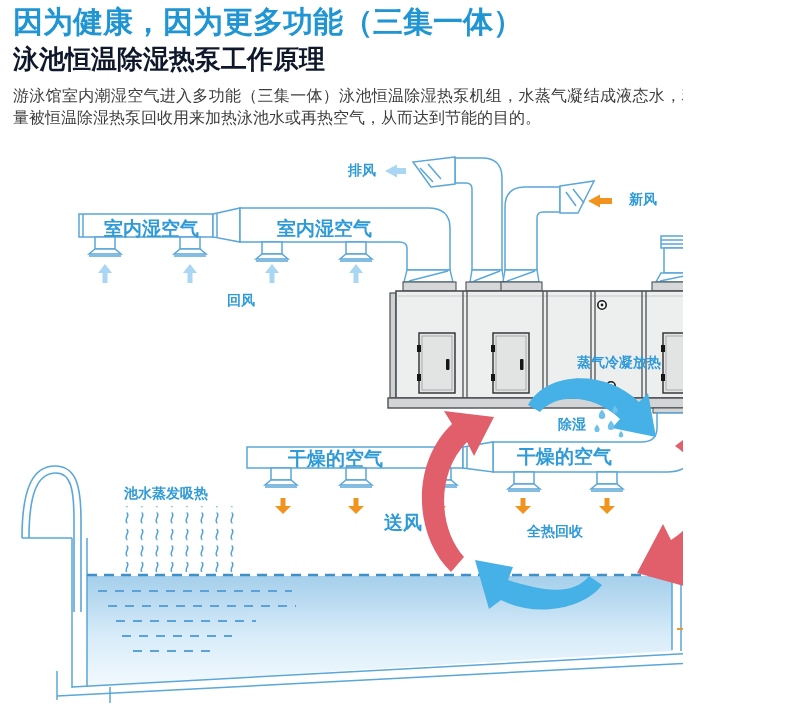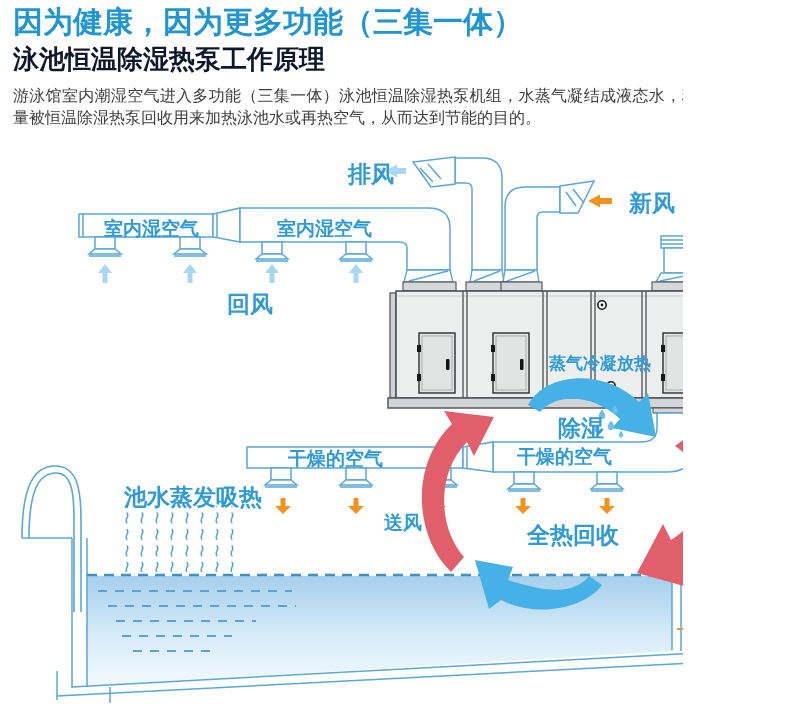--- a/index.html
+++ b/index.html
@@ -3,22 +3,22 @@
 <meta charset="utf-8">
 <style>
   html,body{margin:0;padding:0;background:#fff;}
   .page{position:relative;width:683px;height:704px;background:#ffffff;overflow:hidden;
         font-family:"Liberation Sans","DejaVu Sans",sans-serif;}
   .title1{position:absolute;left:13px;top:2px;font-size:30px;font-weight:700;color:#2095d3;letter-spacing:0px;white-space:nowrap;}
   .title2{position:absolute;left:13px;top:42px;font-size:26px;font-weight:700;color:#0f172a;white-space:nowrap;}
   .desc{position:absolute;left:13px;top:85px;width:766px;font-size:16px;font-weight:400;color:#3d3d3d;line-height:22px;text-align:justify;}
   .diagram-svg{position:absolute;left:0;top:0;width:791px;height:704px;}
   .dlabel{position:absolute;font-weight:700;color:#2e9ad8;font-size:19px;white-space:nowrap;line-height:1;}
-  .sz17{font-size:23px;}
-  .sz15{font-size:17px;}
+  .sz17{font-size:14px;}
+  .sz15{font-size:14px;margin-left:28px;}
 </style>
 </head>
 <body>
 
 <div class="page">
 
 <svg class="diagram-svg" viewBox="0 0 791 704" xmlns="http://www.w3.org/2000/svg">
   <defs>
     <linearGradient id="waterGrad" x1="0" y1="0" x2="0" y2="1">
       <stop offset="0" stop-color="#a5cfeb"></stop>

